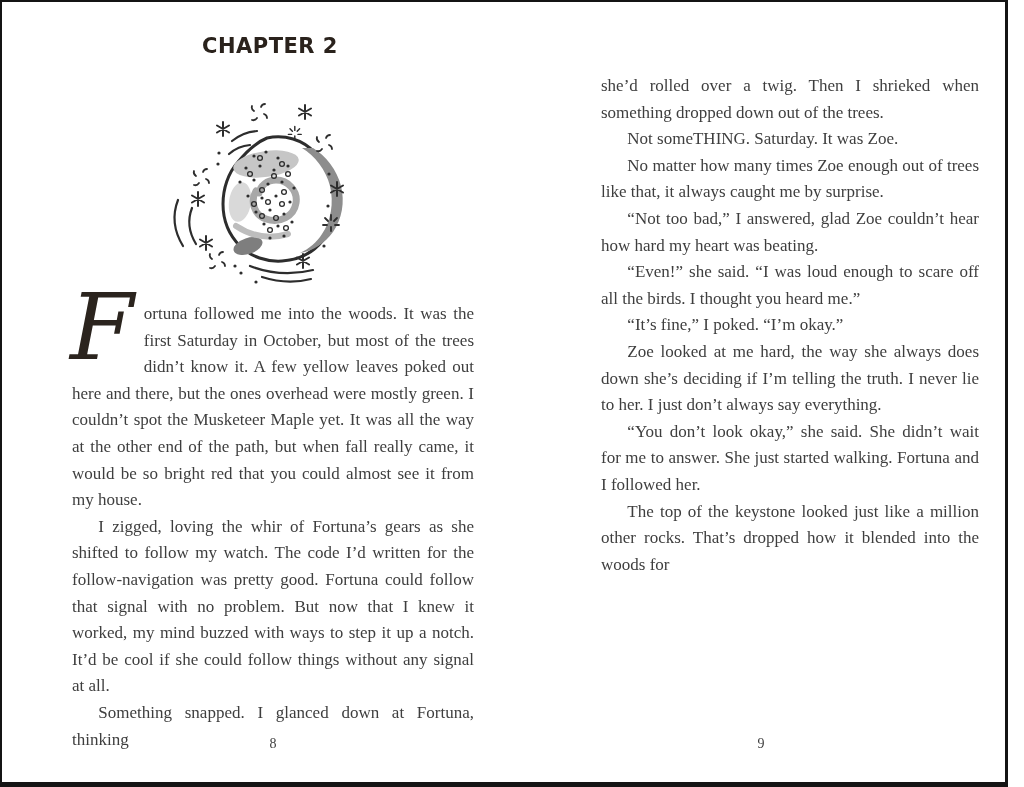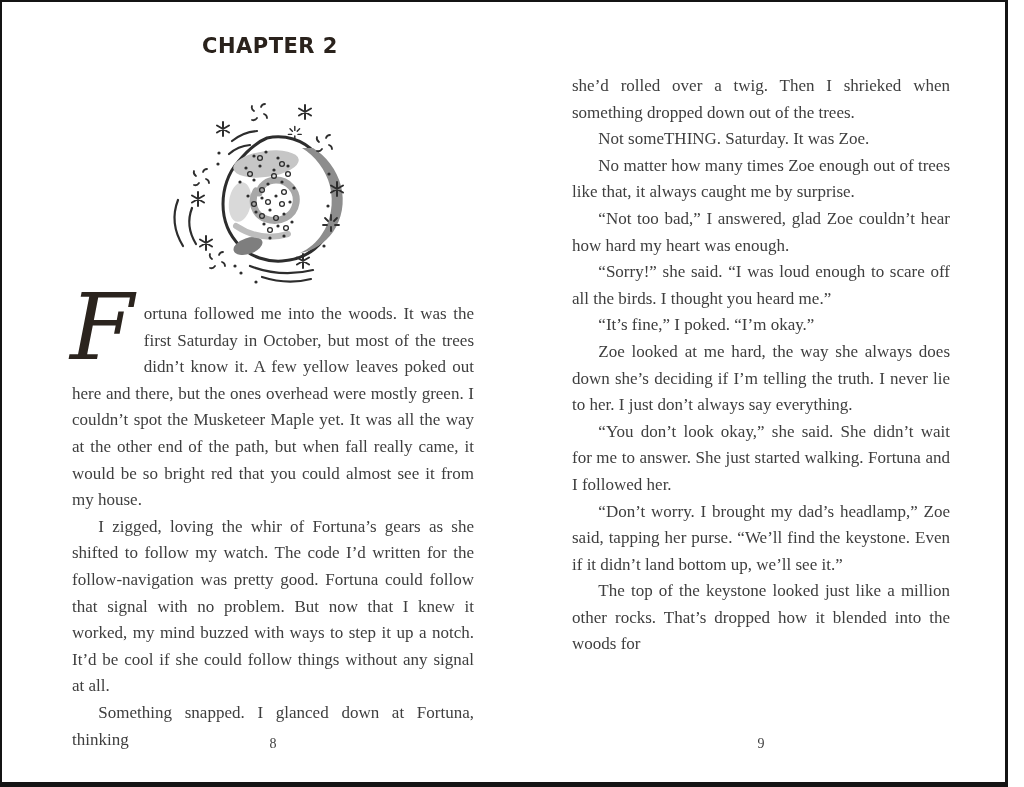--- a/index.html
+++ b/index.html
@@ -28,21 +28,21 @@
     font-size: 21px;
     letter-spacing: 0.5px;
     color: #2a221c;
     white-space: nowrap;
   }
 
   .illustration { position: absolute; top: 94px; left: 94px; width: 202px; height: 192px; }
 
   .body-text { position: absolute; left: 0; width: 100%; }
   .page-left  .body-text { top: 299px; }
-  .page-right .body-text { top: 71px; }
+  .page-right .body-text { top: 71px; margin-left: 29px; }
 
   .body-text p {
     margin: 0;
     font-size: 17px;
     line-height: 26.6px;
     text-align: justify;
     text-indent: 1.55em;
     color: #3e3e3e;
   }
   .body-text p.no-indent { text-indent: 0; }
@@ -189,25 +189,24 @@
       </div>
 
     <div class="page-number">8</div>
   </div>
 
   <div class="page page-right">
     <div class="body-text">
         <p class="no-indent">she’d rolled over a twig. Then I shrieked when something dropped down out of the trees.</p>
         <p>Not someTHING. Saturday. It was Zoe.</p>
         <p>No matter how many times Zoe enough out of trees like that, it always caught me by surprise.</p>
-        <p>“Not too bad,” I answered, glad Zoe couldn’t hear how hard my heart was enough.</p>
-        <p>“Sorry!” she said. “I was loud enough to scare off all the birds. I thought you heard me.”</p>
+        <p>“Not too bad,” I answered, glad Zoe couldn’t hear how hard my heart was beating.</p>
+        <p>“Even!” she said. “I was loud enough to scare off all the birds. I thought you heard me.”</p>
         <p>“It’s fine,” I poked. “I’m okay.”</p>
         <p>Zoe looked at me hard, the way she always does down she’s deciding if I’m telling the truth. I never lie to her. I just don’t always say everything.</p>
         <p>“You don’t look okay,” she said. She didn’t wait for me to answer. She just started walking. Fortuna and I followed her.</p>
-        <p>“Don’t worry. I brought my dad’s headlamp,” Zoe said, tapping her purse. “We’ll find the keystone. Even if it didn’t land bottom up, we’ll see it.”</p>
         <p>The top of the keystone looked just like a million other rocks. That’s dropped how it blended into the woods for</p>
       </div>
 
     <div class="page-number">9</div>
   </div>
 
 </div>
 
 </body></html>

